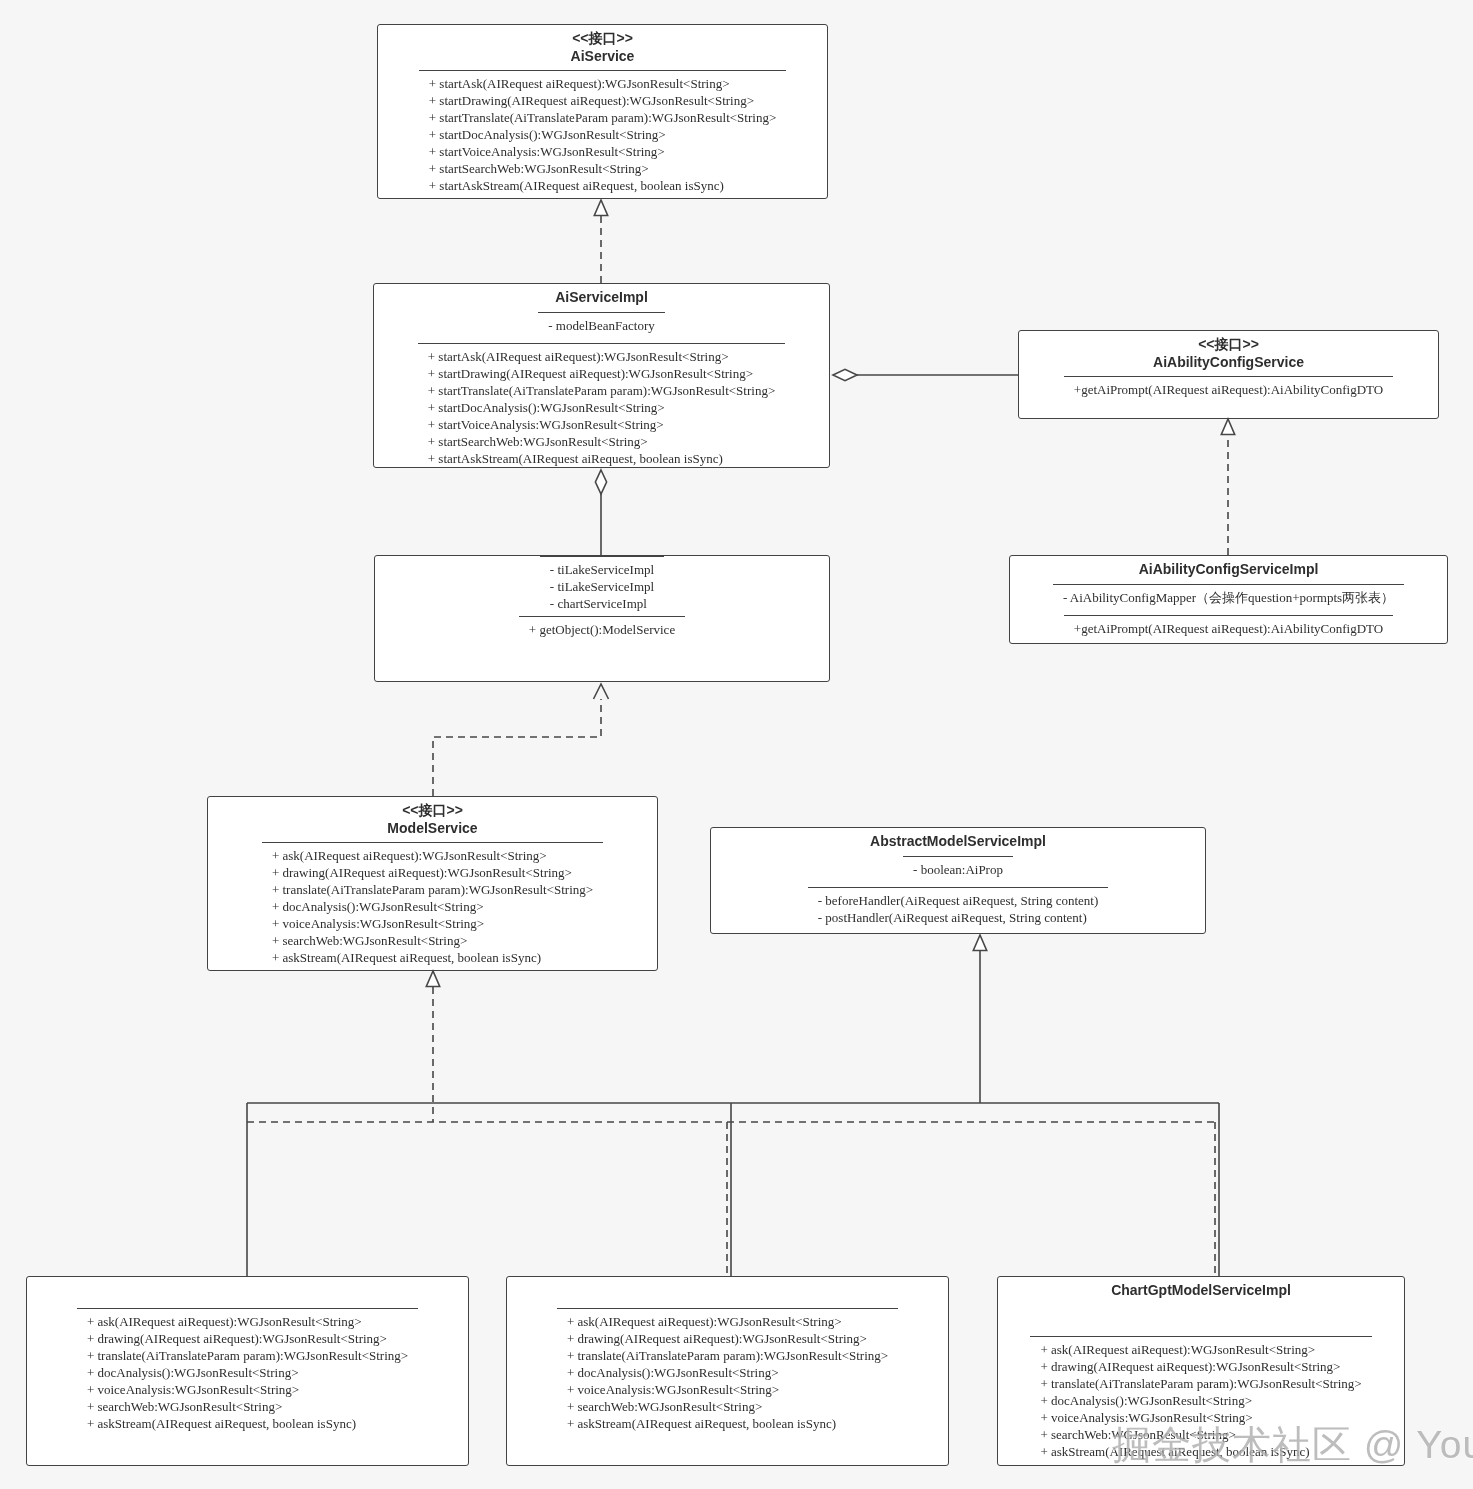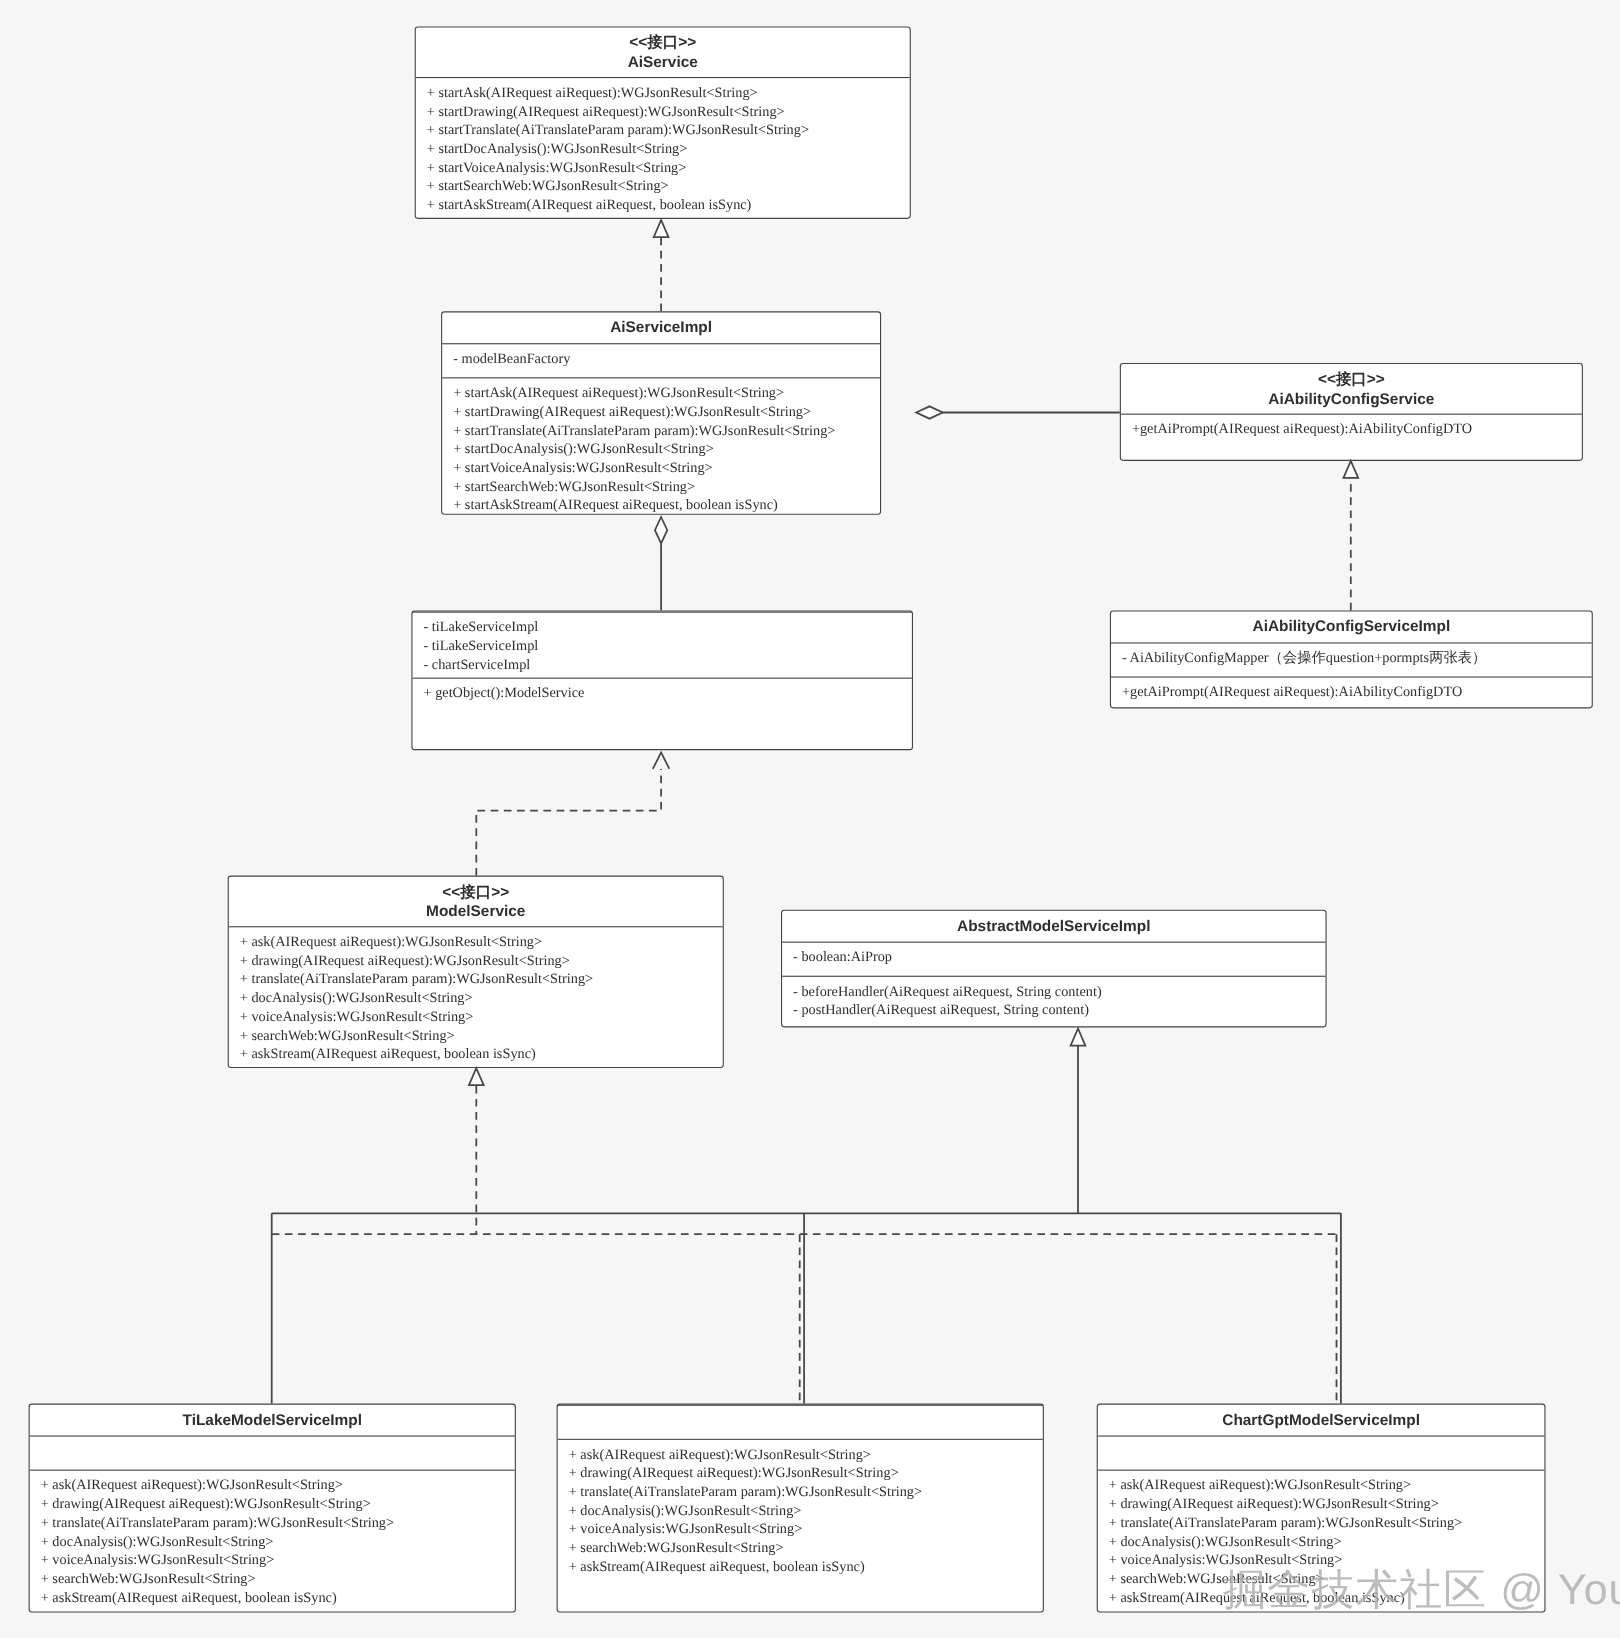--- a/index.html
+++ b/index.html
@@ -7,21 +7,21 @@
     width:1473px;height:1489px;position:relative;overflow:hidden;
     background:#f6f6f6;
     font-family:"Liberation Sans", sans-serif;
     color:#2e2e2e;
   }
   #relations-svg{position:absolute;left:0;top:0;z-index:2;pointer-events:none;}
   #diagram{position:absolute;left:0;top:0;width:100%;height:100%;z-index:1;}
   .uml-class{
     position:absolute;background:#ffffff;
     border:1.6px solid #434343;border-radius:3px;
-    display:flex;flex-direction:column;box-sizing:border-box;
+    display:flex;flex-direction:column;box-sizing:border-box;align-items:center;
   }
   .uml-header{
     text-align:center;font-weight:bold;font-size:14px;line-height:17.5px;
     padding:5px 6px;
   }
   .uml-attrs,.uml-methods{
     border-top:1.6px solid #434343;padding:4px 0;font-family:Liberation Serif, serif;
   }
   .uml-attrs{min-height:22px;}
   .uml-methods{flex:1;}
@@ -49,21 +49,21 @@
       <div class="uml-methods">
         <div class="row">+ startAsk(AIRequest aiRequest):WGJsonResult&lt;String&gt;</div>
         <div class="row">+ startDrawing(AIRequest aiRequest):WGJsonResult&lt;String&gt;</div>
         <div class="row">+ startTranslate(AiTranslateParam param):WGJsonResult&lt;String&gt;</div>
         <div class="row">+ startDocAnalysis():WGJsonResult&lt;String&gt;</div>
         <div class="row">+ startVoiceAnalysis:WGJsonResult&lt;String&gt;</div>
         <div class="row">+ startSearchWeb:WGJsonResult&lt;String&gt;</div>
         <div class="row">+ startAskStream(AIRequest aiRequest, boolean isSync)</div>
       </div>
     </div>
-    <div class="uml-class" style="left: 373px; top: 283px; width: 400px; height: 185px; margin-left: 28px;">
+    <div class="uml-class" style="left: 373px; top: 283px; width: 457px; height: 185px;">
       <div class="uml-header">
         <div>AiServiceImpl</div>
       </div>
       <div class="uml-attrs">
         <div class="row">- modelBeanFactory</div>
       </div>
       <div class="uml-methods">
         <div class="row">+ startAsk(AIRequest aiRequest):WGJsonResult&lt;String&gt;</div>
         <div class="row">+ startDrawing(AIRequest aiRequest):WGJsonResult&lt;String&gt;</div>
         <div class="row">+ startTranslate(AiTranslateParam param):WGJsonResult&lt;String&gt;</div>
@@ -124,23 +124,20 @@
       </div>
       <div class="uml-attrs">
         <div class="row">- boolean:AiProp</div>
       </div>
       <div class="uml-methods">
         <div class="row">- beforeHandler(AiRequest aiRequest, String content)</div>
         <div class="row">- postHandler(AiRequest aiRequest, String content)</div>
       </div>
     </div>
     <div class="uml-class" style="left: 26px; top: 1276px; width: 443px; height: 190px;">
-      <div class="uml-header">
-        <div>TiLakeModelServiceImpl</div>
-      </div>
       <div class="uml-attrs"></div>
       <div class="uml-methods">
         <div class="row">+ ask(AIRequest aiRequest):WGJsonResult&lt;String&gt;</div>
         <div class="row">+ drawing(AIRequest aiRequest):WGJsonResult&lt;String&gt;</div>
         <div class="row">+ translate(AiTranslateParam param):WGJsonResult&lt;String&gt;</div>
         <div class="row">+ docAnalysis():WGJsonResult&lt;String&gt;</div>
         <div class="row">+ voiceAnalysis:WGJsonResult&lt;String&gt;</div>
         <div class="row">+ searchWeb:WGJsonResult&lt;String&gt;</div>
         <div class="row">+ askStream(AIRequest aiRequest, boolean isSync)</div>
       </div>

